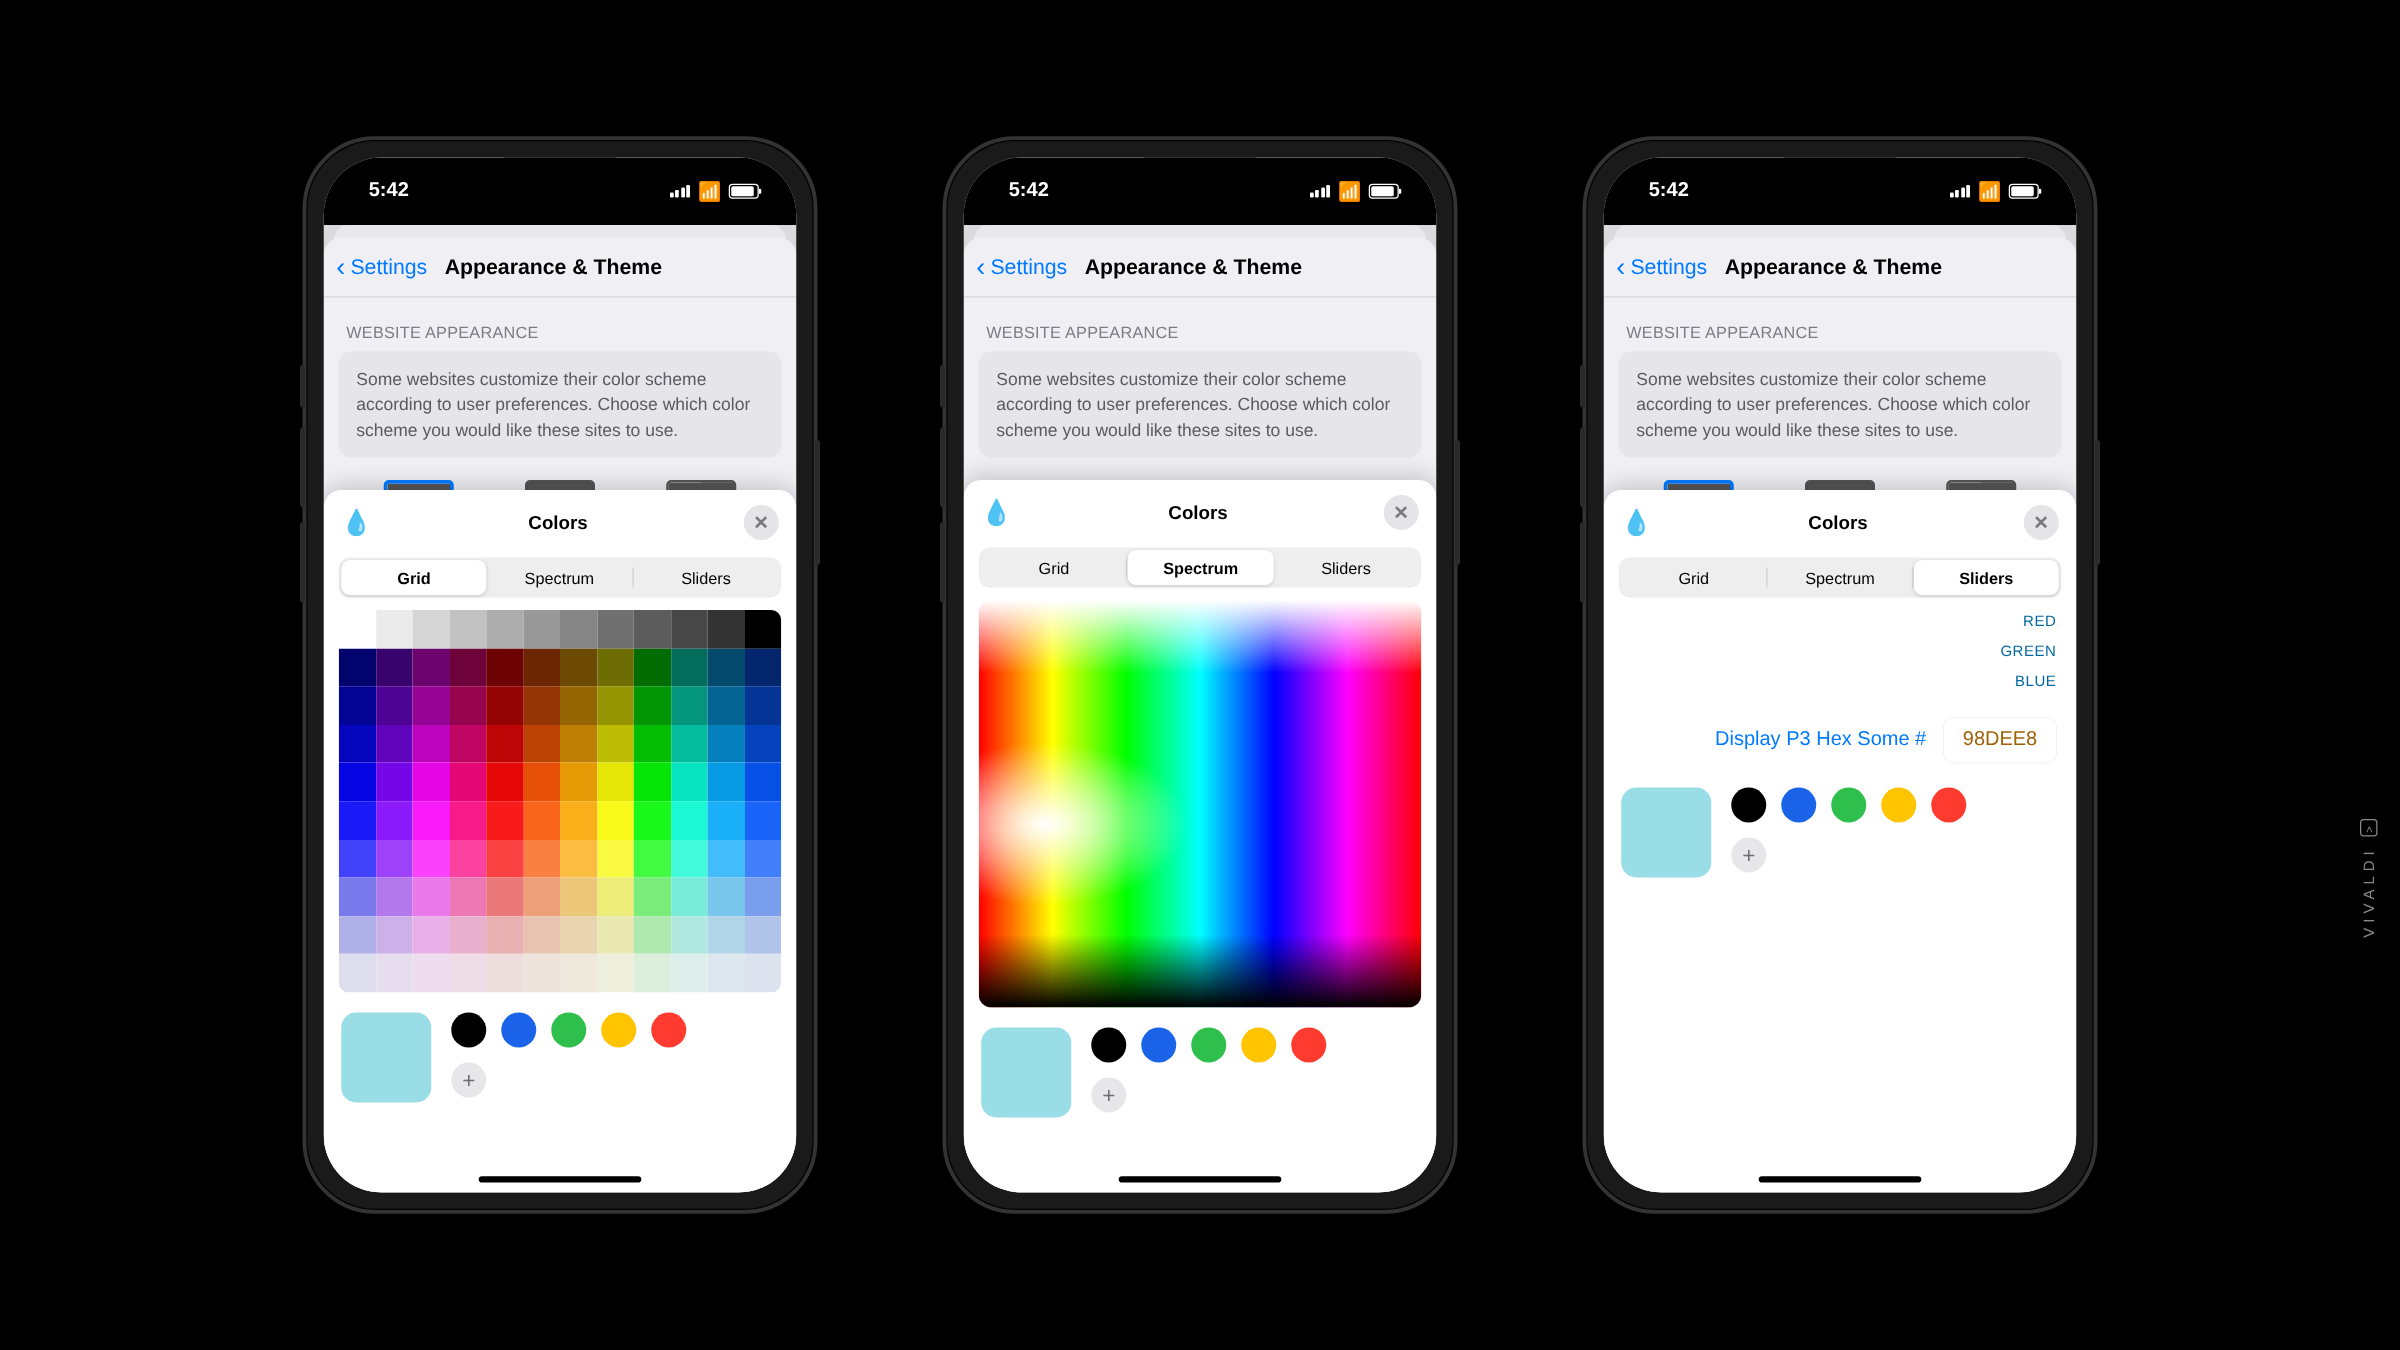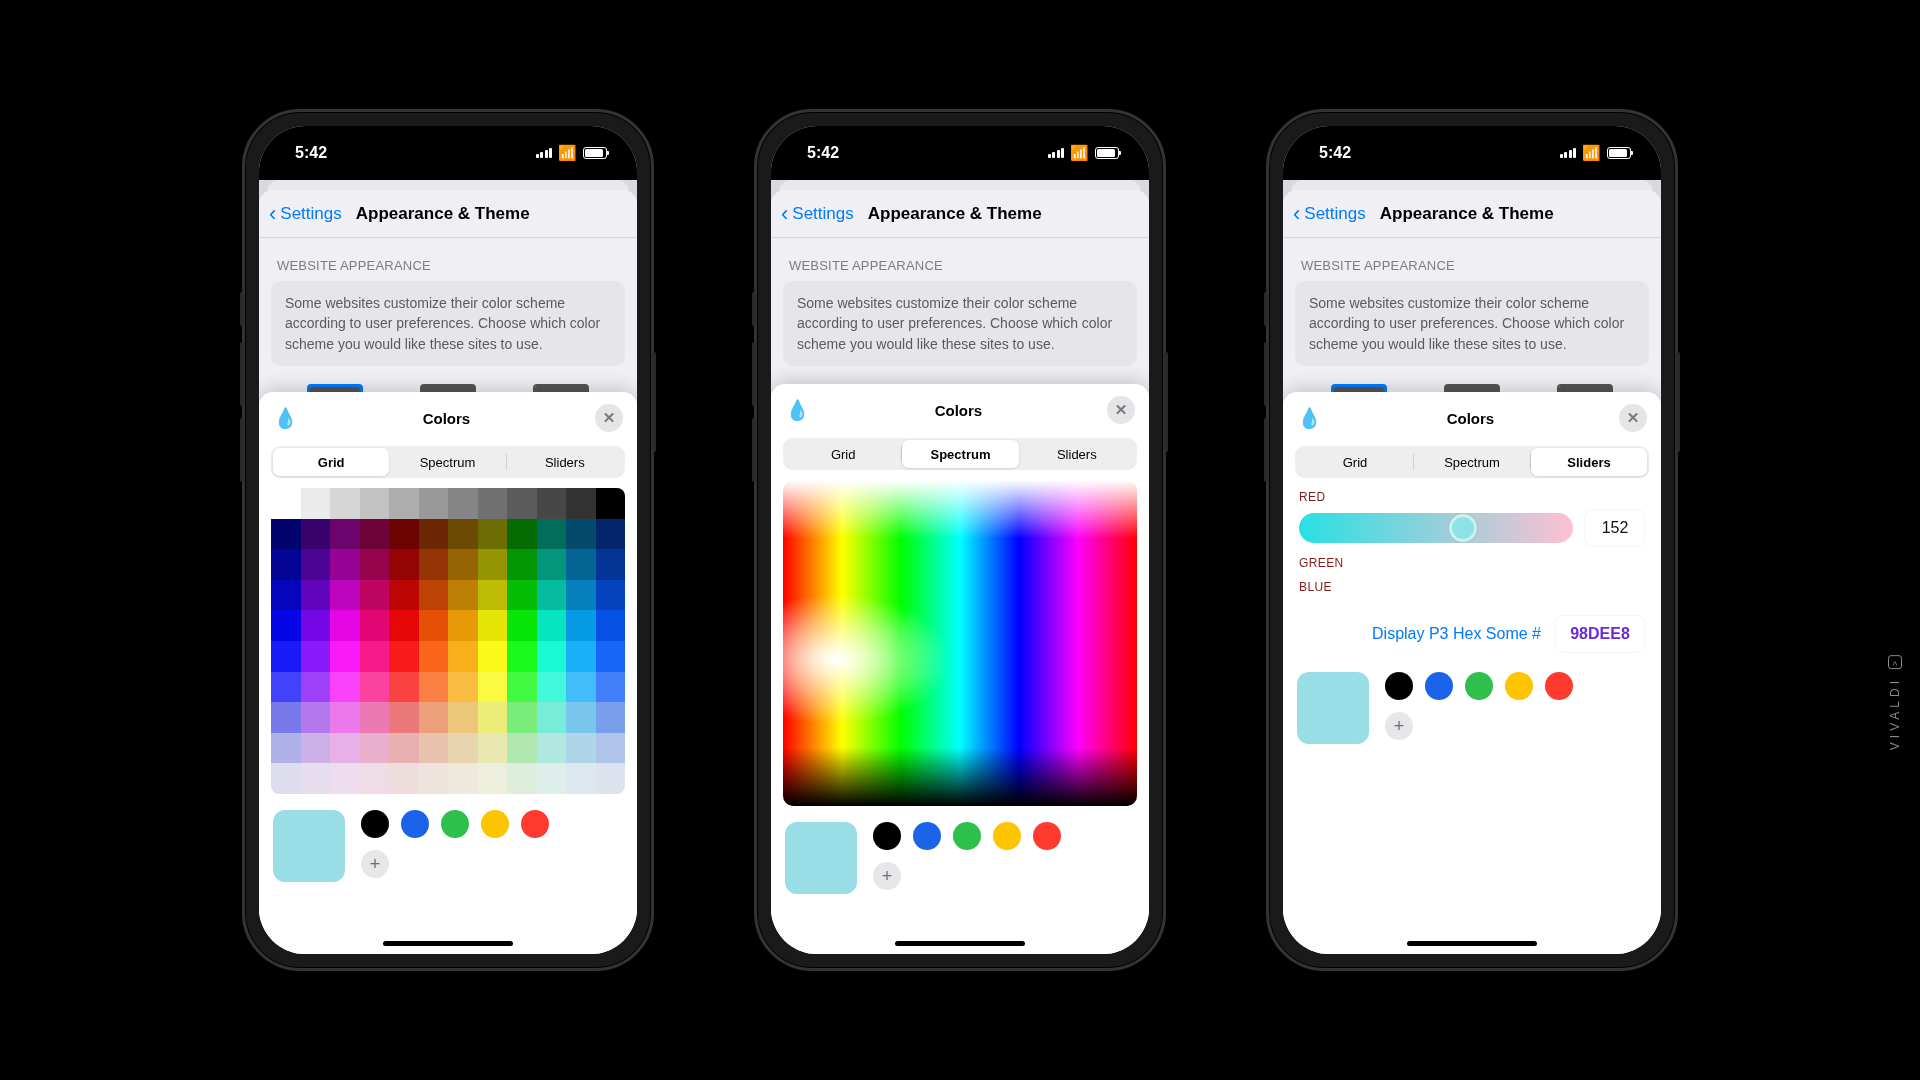--- a/index.html
+++ b/index.html
@@ -130,40 +130,40 @@
   .bigswatch {
     width:72px; height:72px; border-radius:12px;
   }
   .chips { display:flex; gap:12px; flex-wrap:wrap; align-content:flex-start;}
   .chip { width:28px;height:28px;border-radius:14px; }
   .chip.plus { background:#e7e7e9; color:#6f6f73; display:flex;align-items:center;justify-content:center;font-size:18px;font-weight:400;}
   .homebar { position:absolute; bottom:8px; left:50%; transform:translateX(-50%); width:130px;height:5px;background:#000;border-radius:3px;}
 
   
   .sld-panel { margin:12px 16px 0; }
-  .sld-lbl { font-size:12px; color:#7f1d1d; letter-spacing:0.4px; margin-top:10px; }
+  .sld-lbl { font-size:12px; color:#0369a1; letter-spacing:0.4px; margin-top:10px;text-align:right; }
   .sld-row { display:flex; align-items:center; gap:12px; margin-top:6px;}
   .track {
     flex:1; height:30px; border-radius:15px; position:relative;
   }
   .thumbk {
     position:absolute; top:1px; width:28px;height:28px;border-radius:14px;
     background:#8de2e8; border:3px solid #cfefef; box-shadow:0 0 0 1px rgba(0,0,0,0.05);
   }
   .valbox {
     width:60px; height:36px; background:#fff; border-radius:8px;
     display:flex;align-items:center;justify-content:center;
     font-size:16px; color:#111; box-shadow:0 0 0 0.5px rgba(0,0,0,.08);
   }
   .hexrow { display:flex; align-items:center; justify-content:flex-end; gap:14px; margin:22px 16px 0;}
   .hexlbl { color:#007aff; font-size:16px; }
   .hexbox {
     min-width:90px; height:36px; background:#fff; border-radius:8px;
     display:flex;align-items:center;justify-content:center; padding:0 10px;
-    font-size:16px; color:#6d28d9; box-shadow:0 0 0 0.5px rgba(0,0,0,.08);font-weight:bold;
+    font-size:16px; color:#a16207; box-shadow:0 0 0 0.5px rgba(0,0,0,.08);
   }
   .swatch-row2 { padding-top:20px;}
   .vivaldi {
     position:absolute; right:18px; bottom:330px;
     color:#8a8a8e; font-size:12px; letter-spacing:4px;
     writing-mode:vertical-rl; transform:rotate(180deg);
     display:flex; align-items:center; gap:8px;
   }
   .vicon { width:14px;height:14px;border:1.5px solid #8a8a8e;border-radius:3px;display:inline-flex;align-items:center;justify-content:center;font-size:9px;}
 </style>
@@ -529,26 +529,20 @@
         </div>
         <div class="seg">
           <div class="seg-opt">Grid</div>
           <div class="seg-div"></div>
           <div class="seg-opt">Spectrum</div>
           <div class="seg-div"></div>
           <div class="seg-opt sel">Sliders</div>
         </div>
         <div class="sld-panel">
           <div class="sld-lbl">RED</div>
-          <div class="sld-row">
-            <div class="track" id="tr-red" style="background: linear-gradient(90deg, rgb(40, 224, 229), rgb(255, 192, 208));">
-                <div class="thumbk" id="th-red" style="left: calc(60% - 14px);"></div>
-              </div>
-            <div class="valbox">152</div>
-          </div>
           <div class="sld-lbl">GREEN</div>
           <div class="sld-lbl">BLUE</div>
         </div>
         <div class="hexrow">
           <span class="hexlbl">Display P3 Hex Some #</span>
           <span class="hexbox">98DEE8</span>
         </div>
         <div class="swatch-row swatch-row2">
           <div class="bigswatch" style="background:#99dde6"></div>
           <div style="flex:1">

